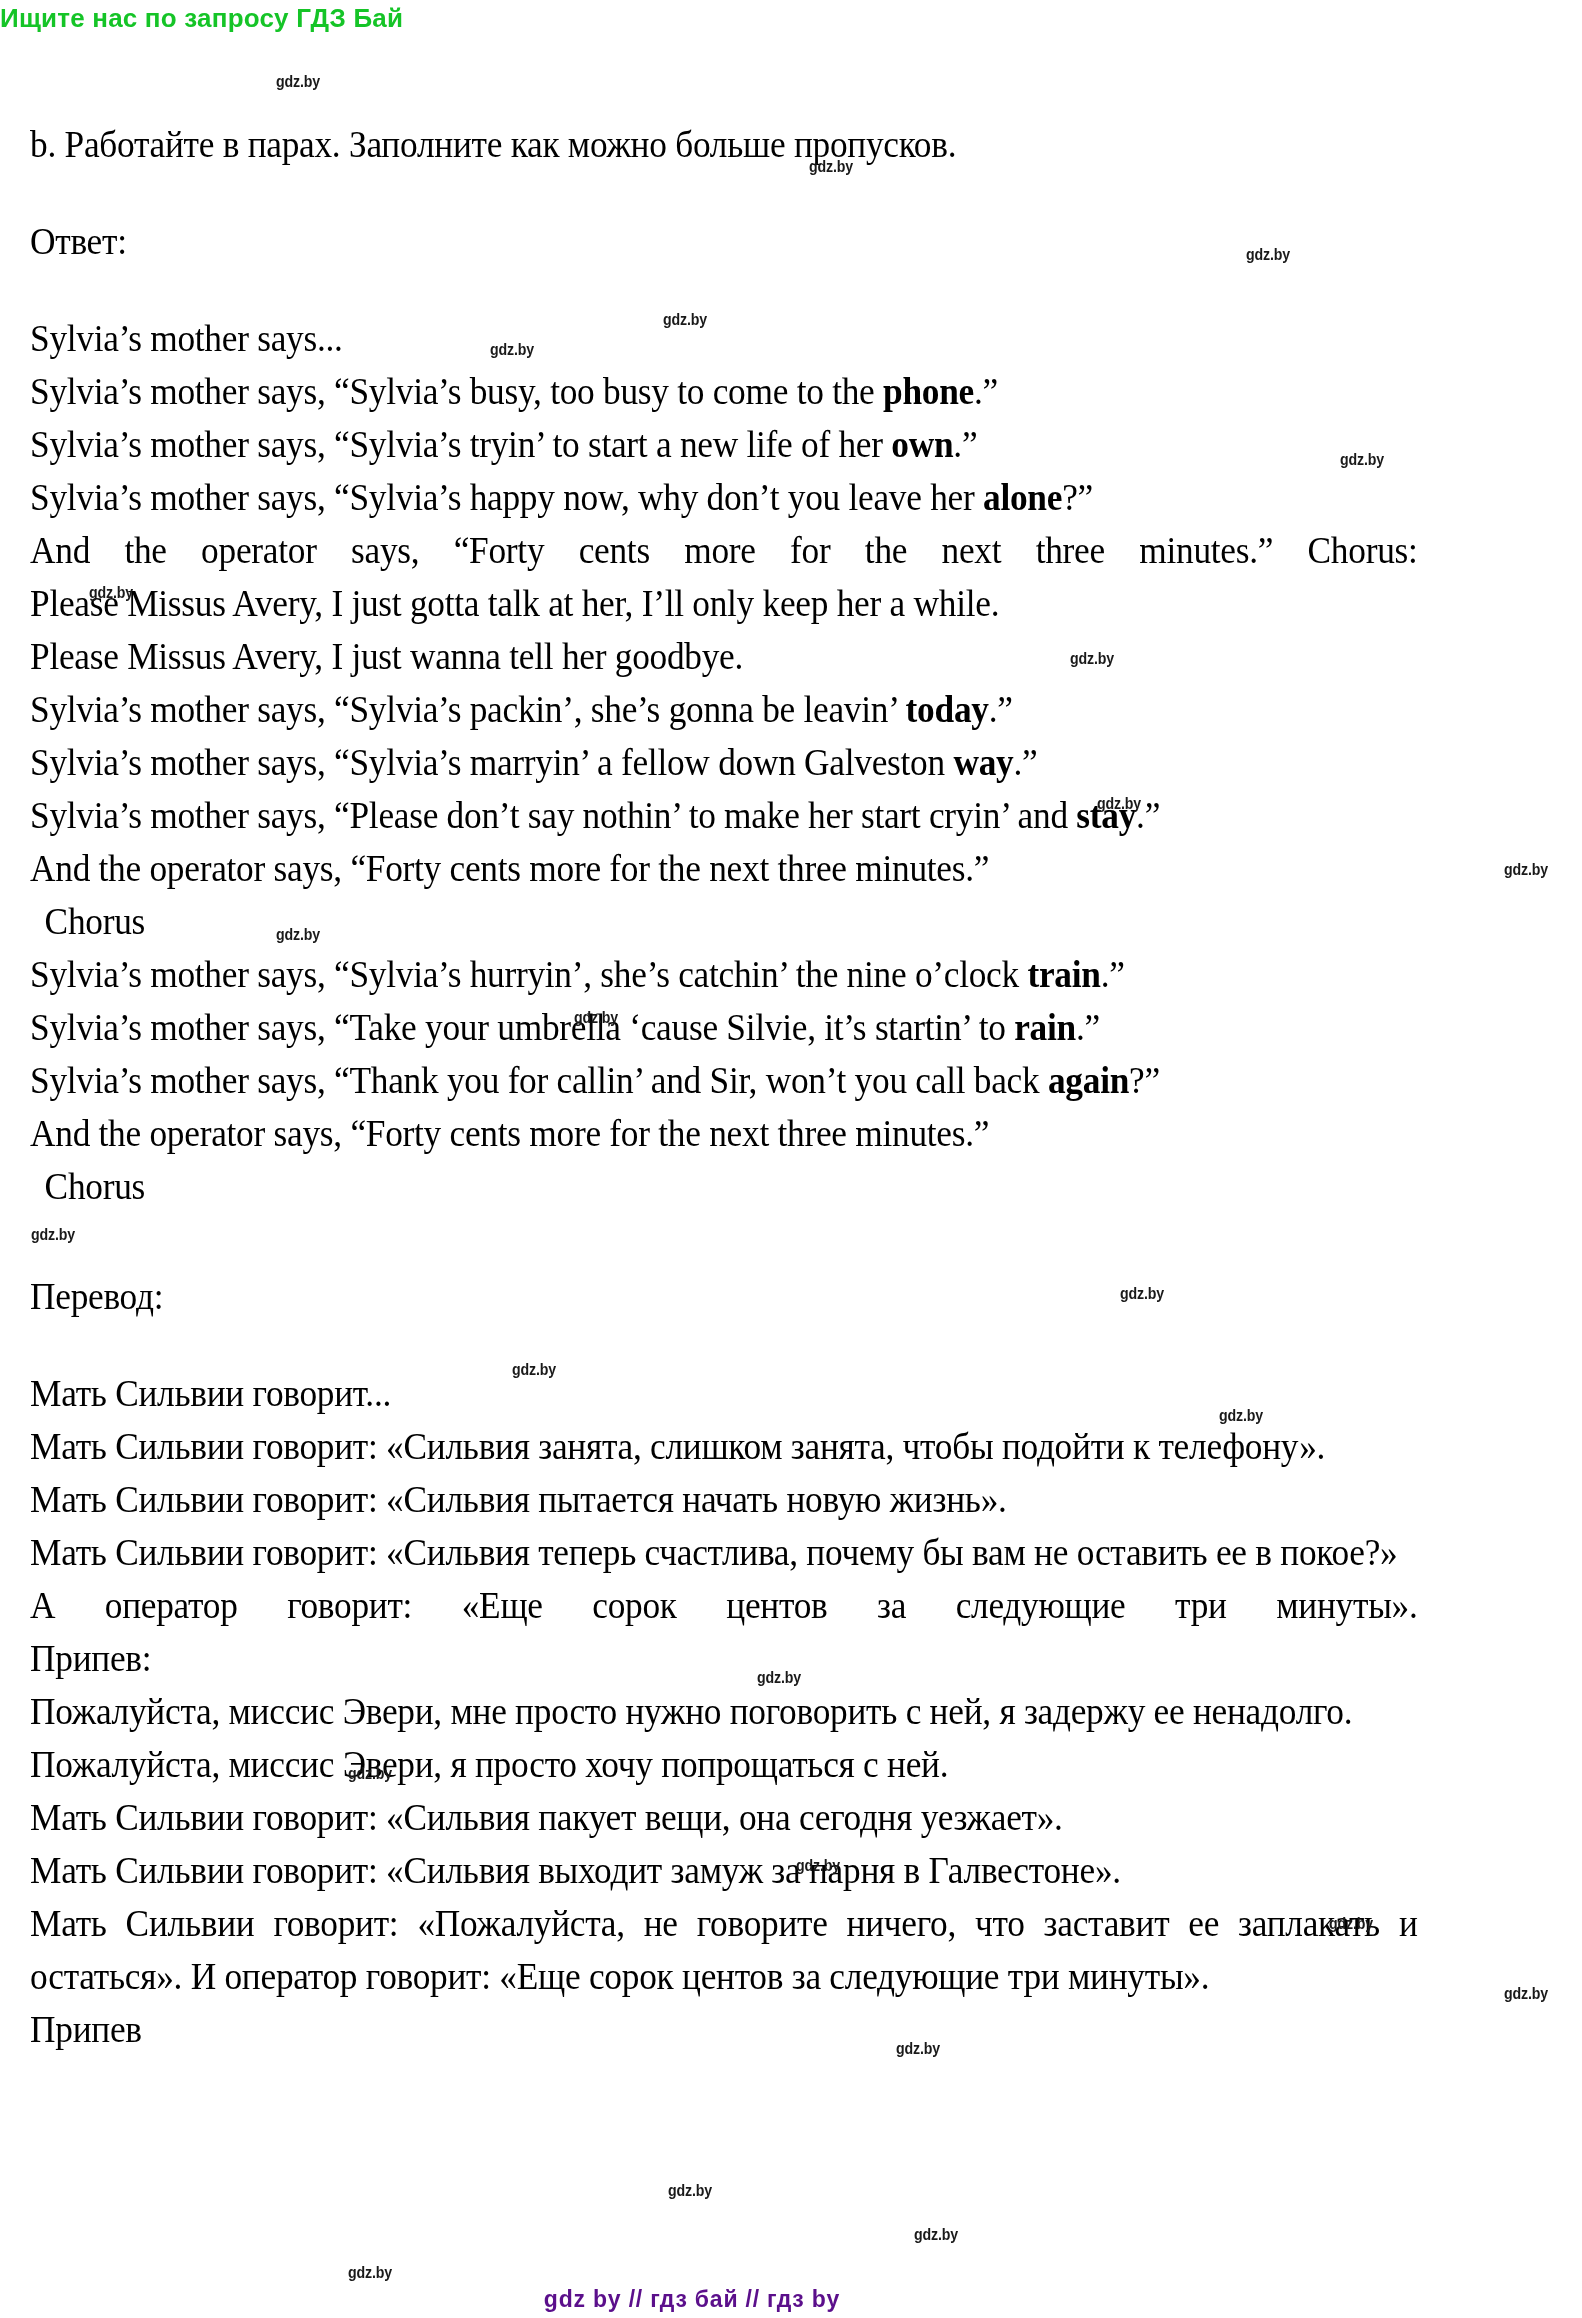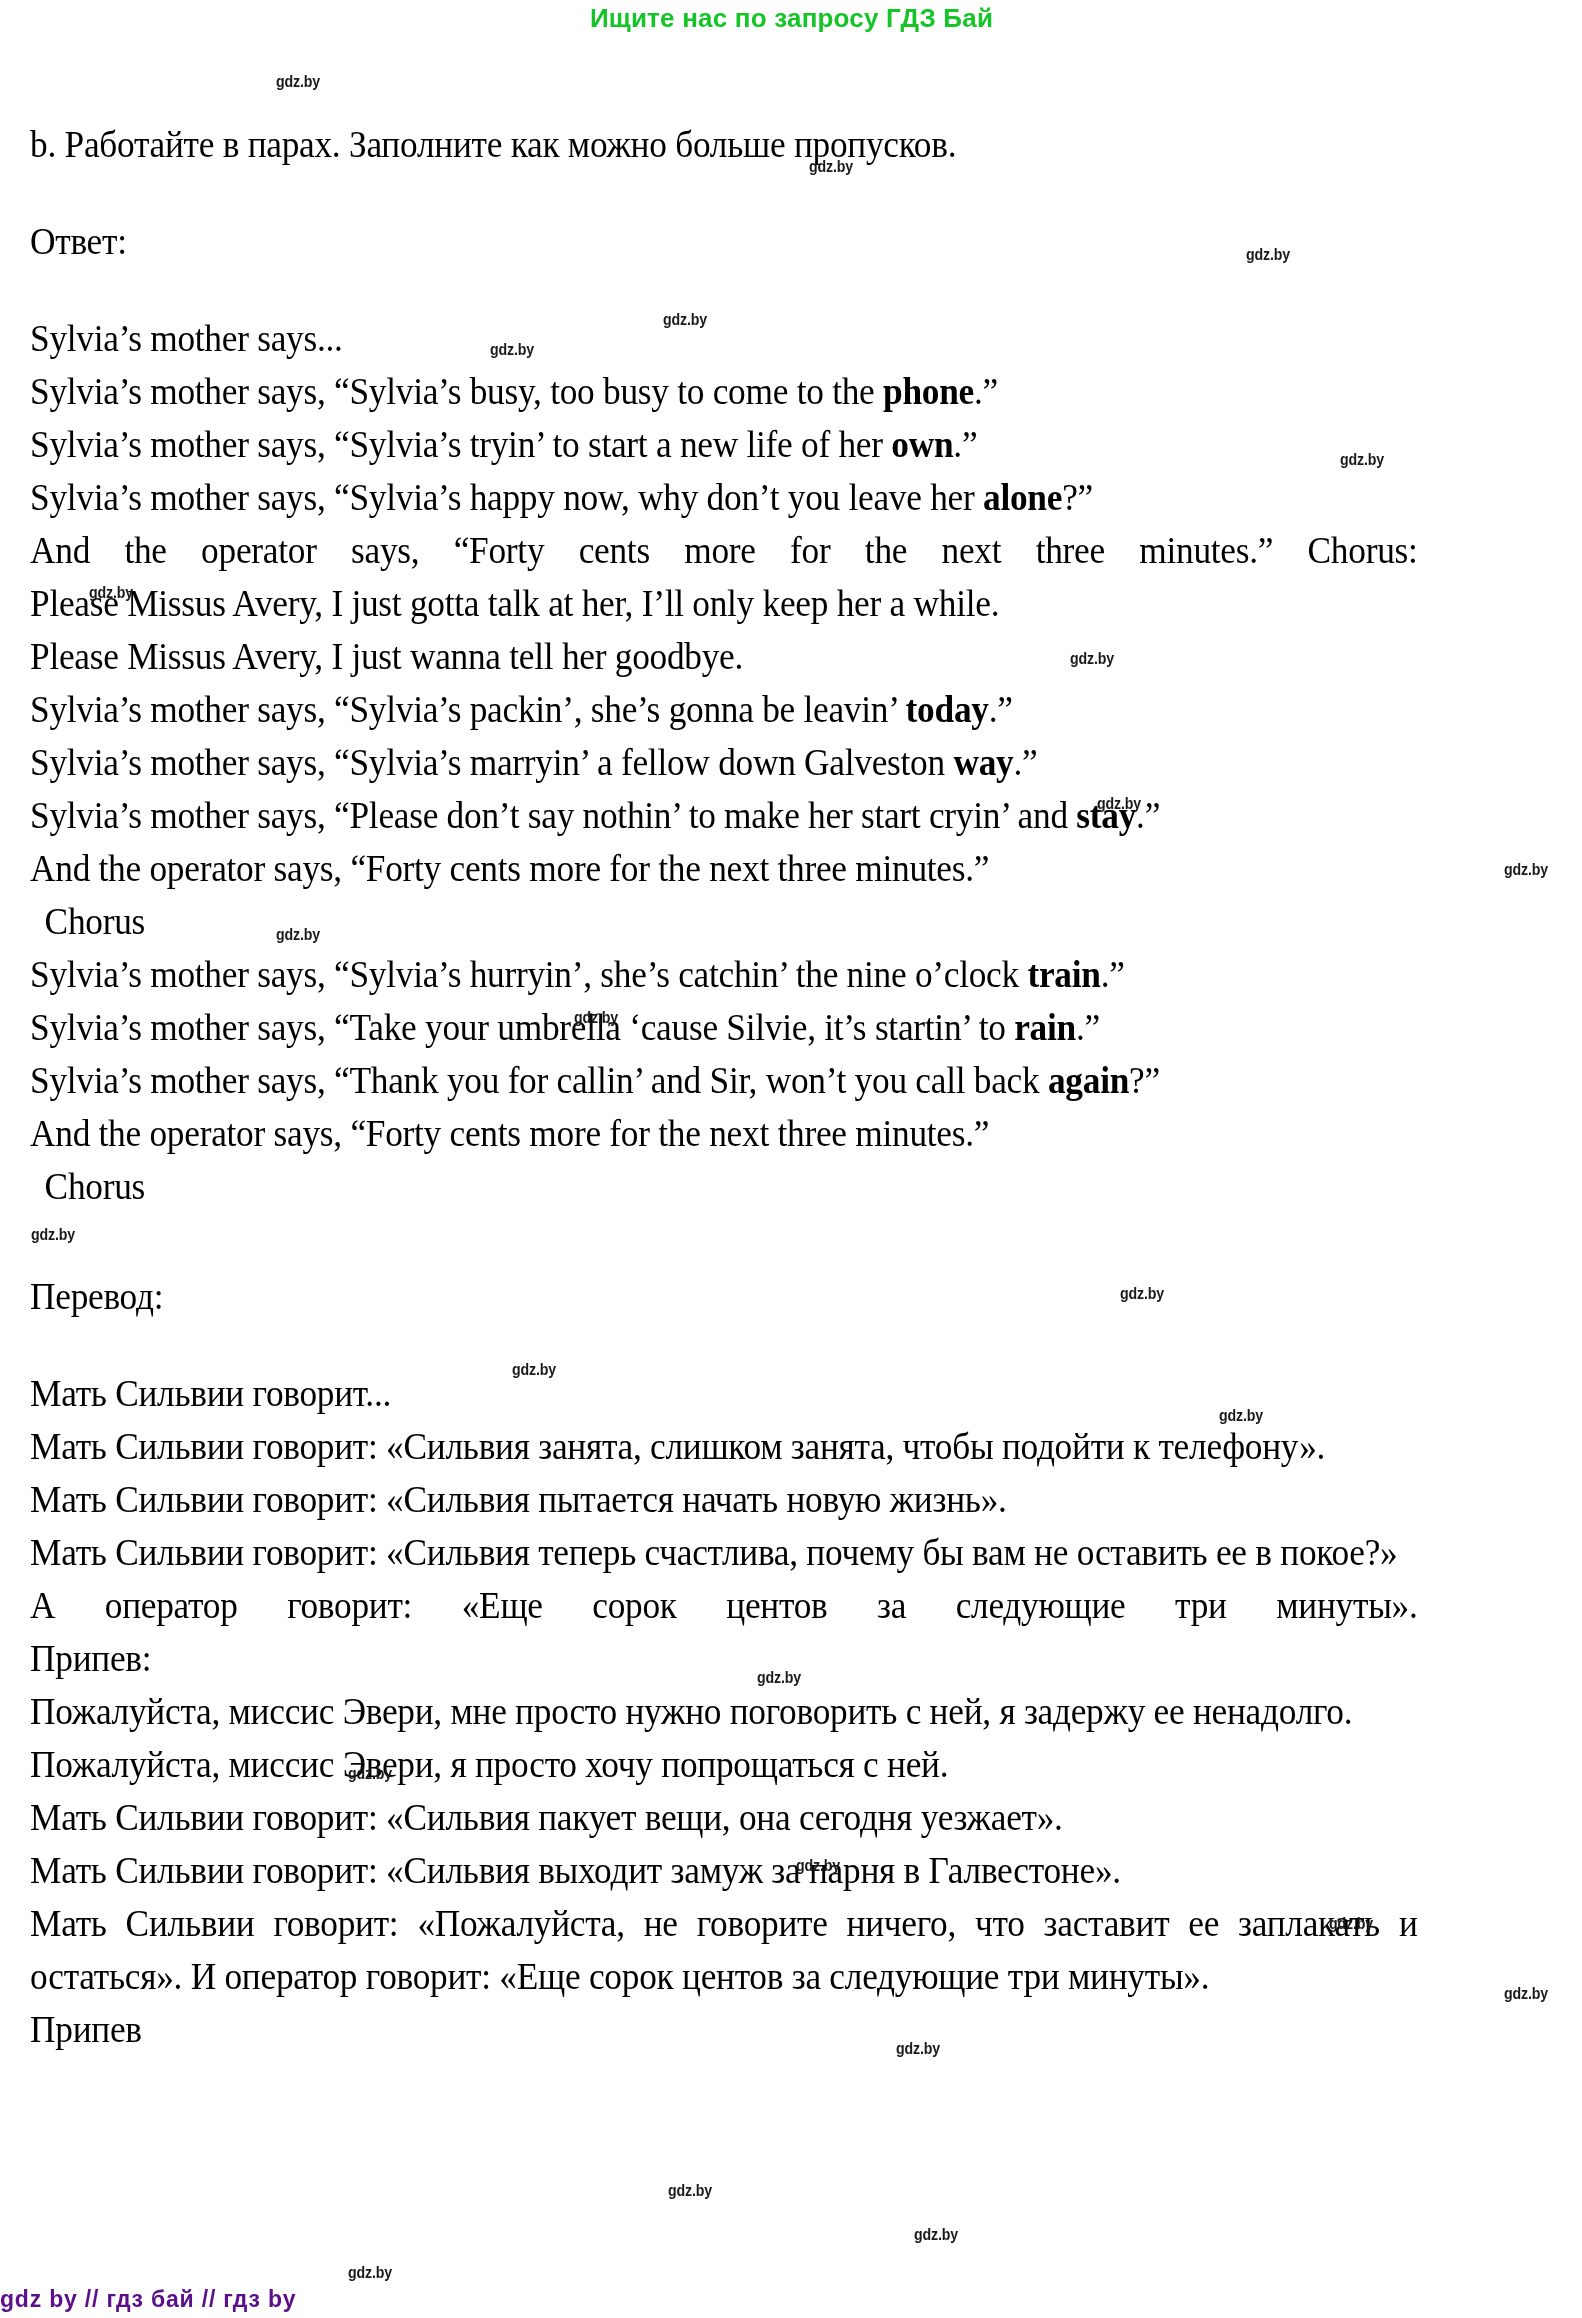--- a/index.html
+++ b/index.html
@@ -15,21 +15,21 @@
     font-family: "Liberation Serif", "DejaVu Serif", serif;
     color: #000000;
   }
 
   
   .top-banner {
     position: absolute;
     top: 0;
     left: 0;
     width: 1583px;
-    text-align: center;
+    text-align: left;
     font-family: "Liberation Sans", "DejaVu Sans", sans-serif;
     font-size: 26px;
     font-weight: 600;
     color: #15c427;
     letter-spacing: 0.2px;
     padding-top: 3.1px;
     white-space: nowrap;
   }
 
   
@@ -87,20 +87,21 @@
     transform-origin: left top;
     letter-spacing: -0.2px;
   }
 
   
   .footer {
     position: absolute;
     left: 0;
     bottom: 6.3px;
     width: 1384px;
+    text-align: center;
     font-family: "Liberation Sans", "DejaVu Sans", sans-serif;
     font-size: 23px;
     font-weight: 600;
     color: #5b0f8b;
     letter-spacing: 0.8px;
     white-space: nowrap;
   }
 </style>
 </head>
 <body>

